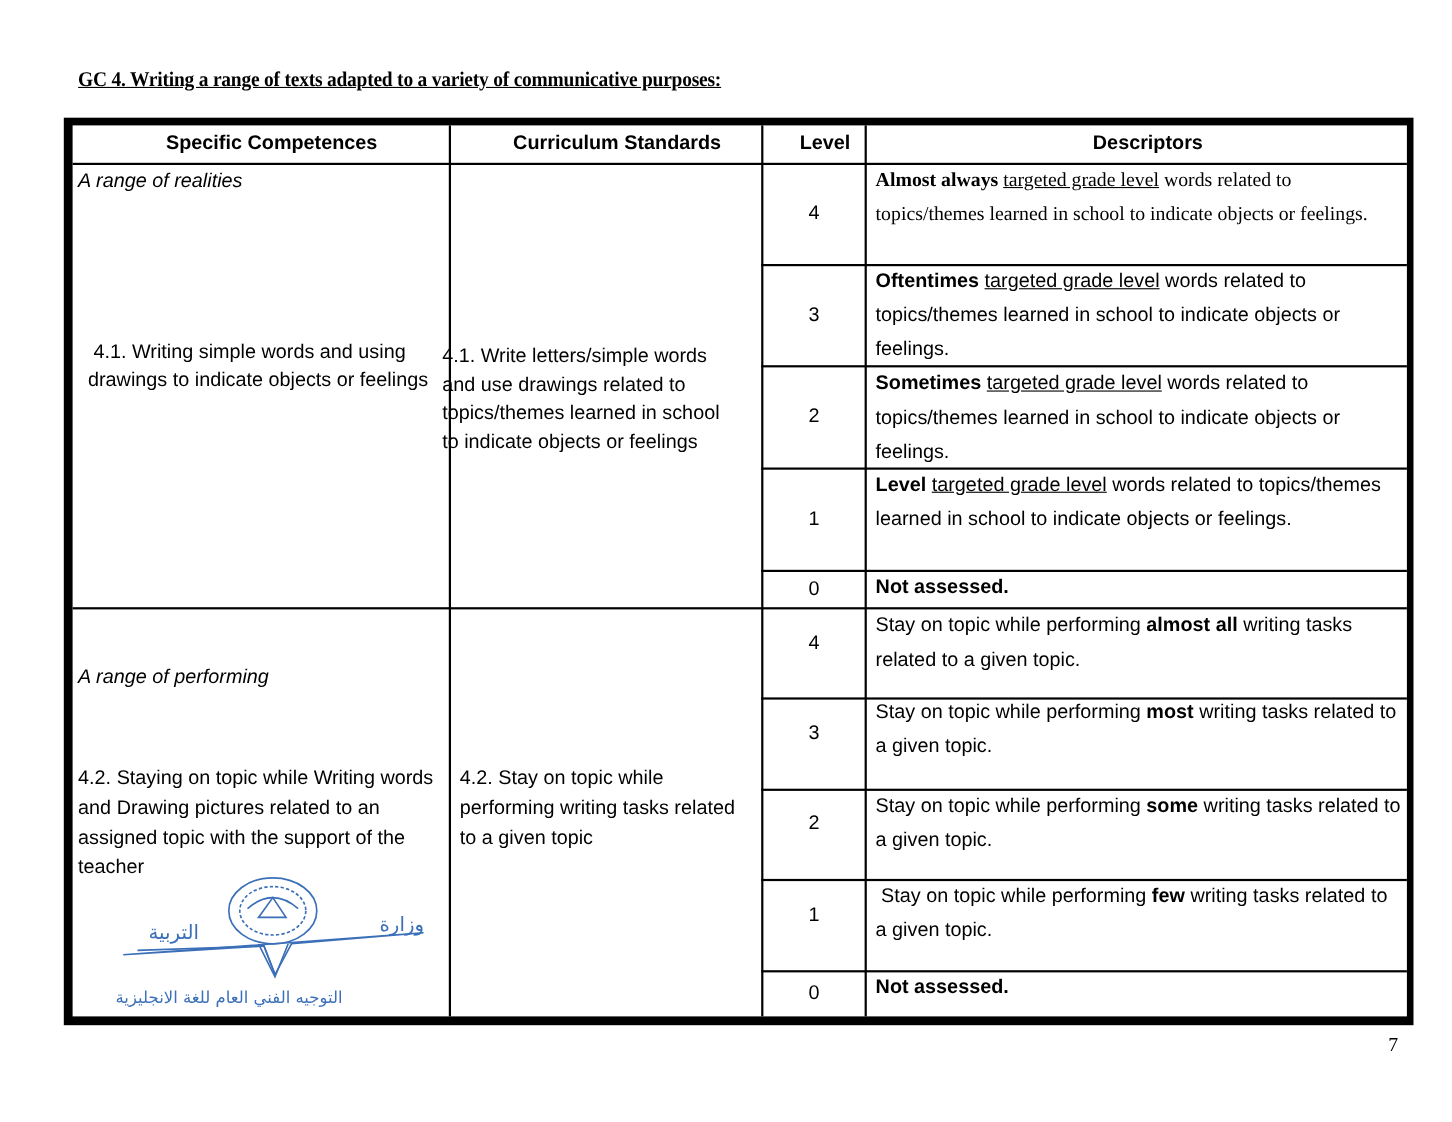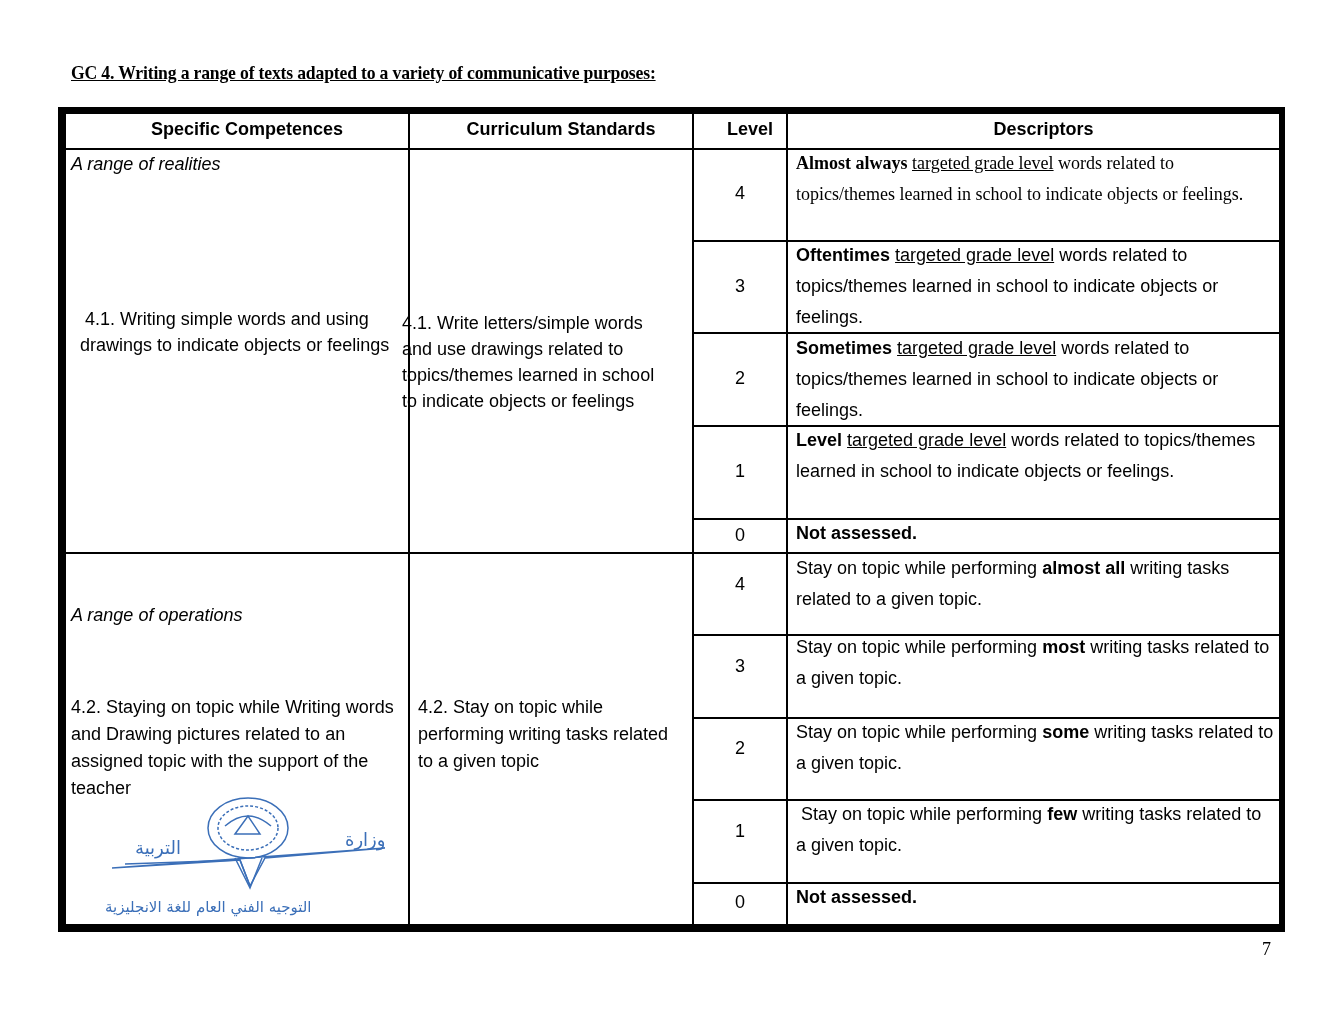--- a/index.html
+++ b/index.html
@@ -74,21 +74,21 @@
 <div class="lvl" style="top:461px;">1</div>
 <div class="desc" style="top:425px;">
   <b>Level</b> <u>targeted grade level</u> <span>words related to topics/themes learned in school to indicate objects or feelings.</span>
 </div>
 
 <div class="lvl" style="top:525px;">0</div>
 <div class="desc" style="top:518px;">
   <b>Not assessed.</b>
 </div>
 
-<div class="cell ital" style="left:71px;top:602px;">A range of operations</div>
+<div class="cell ital" style="left:71px;top:602px;">A range of performing</div>
 <div class="cell" style="left:71px;top:694px;width:332px;line-height:27px;">4.2. Staying on topic while Writing words and Drawing pictures related to an assigned topic with the support of the teacher</div>
 <div class="cell" style="left:418px;top:694px;width:270px;line-height:27px;">4.2. Stay on topic while performing writing tasks related to a given topic</div>
 
 <div class="lvl" style="top:574px;">4</div>
 <div class="desc2" style="top:553px;">
   <span>Stay on topic while performing</span> <b>almost all</b> <span>writing tasks related to a given topic.</span>
 </div>
 
 <div class="lvl" style="top:656px;">3</div>
 <div class="desc2" style="top:608px;margin-top:24px;">

